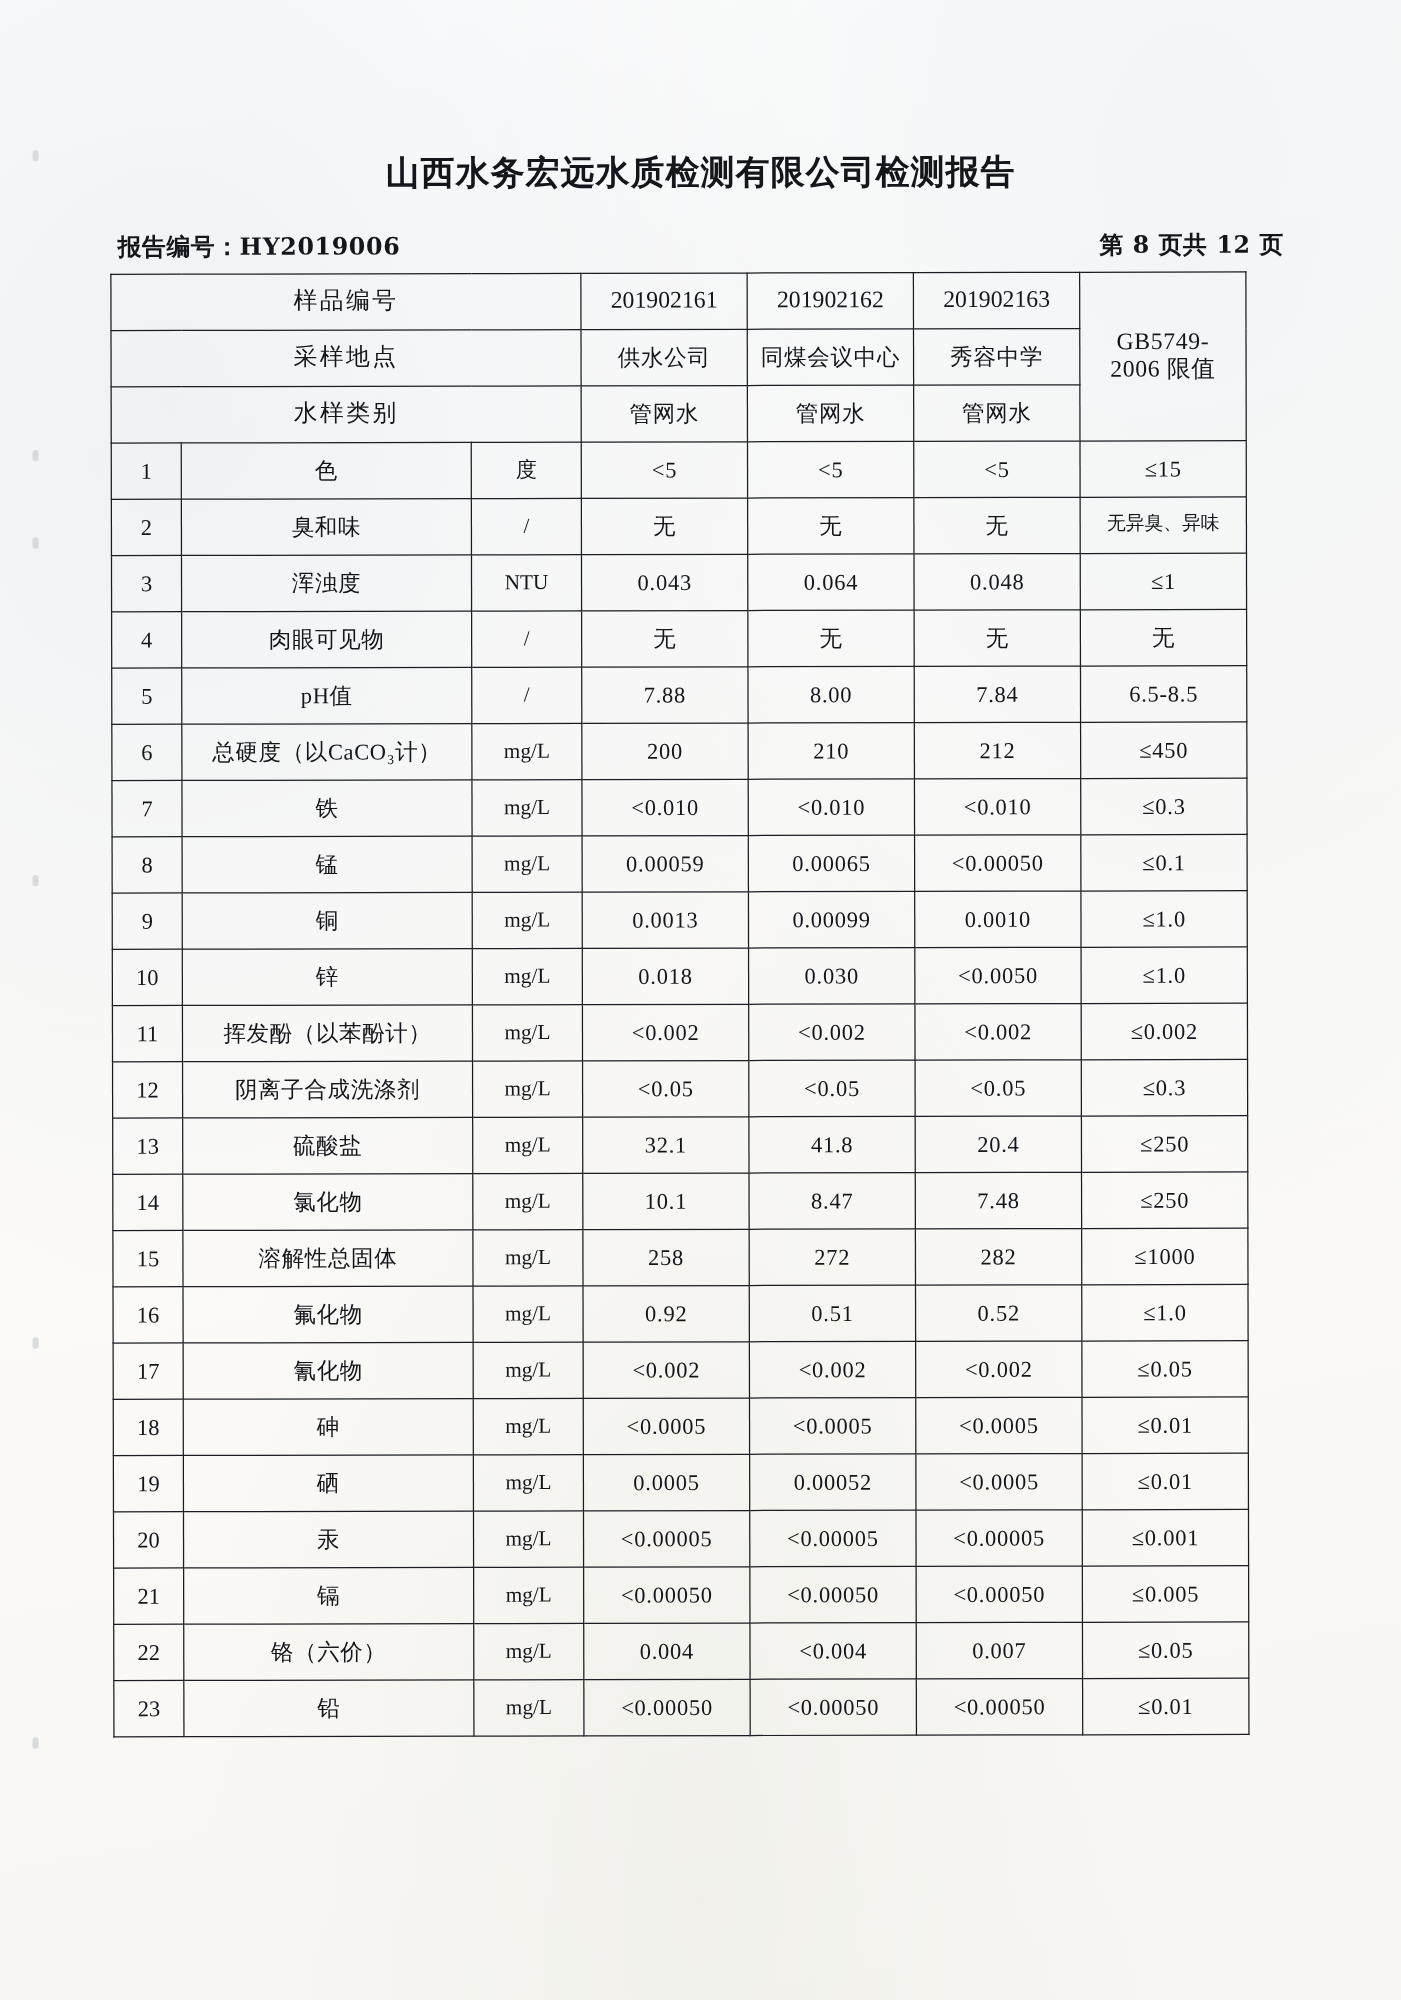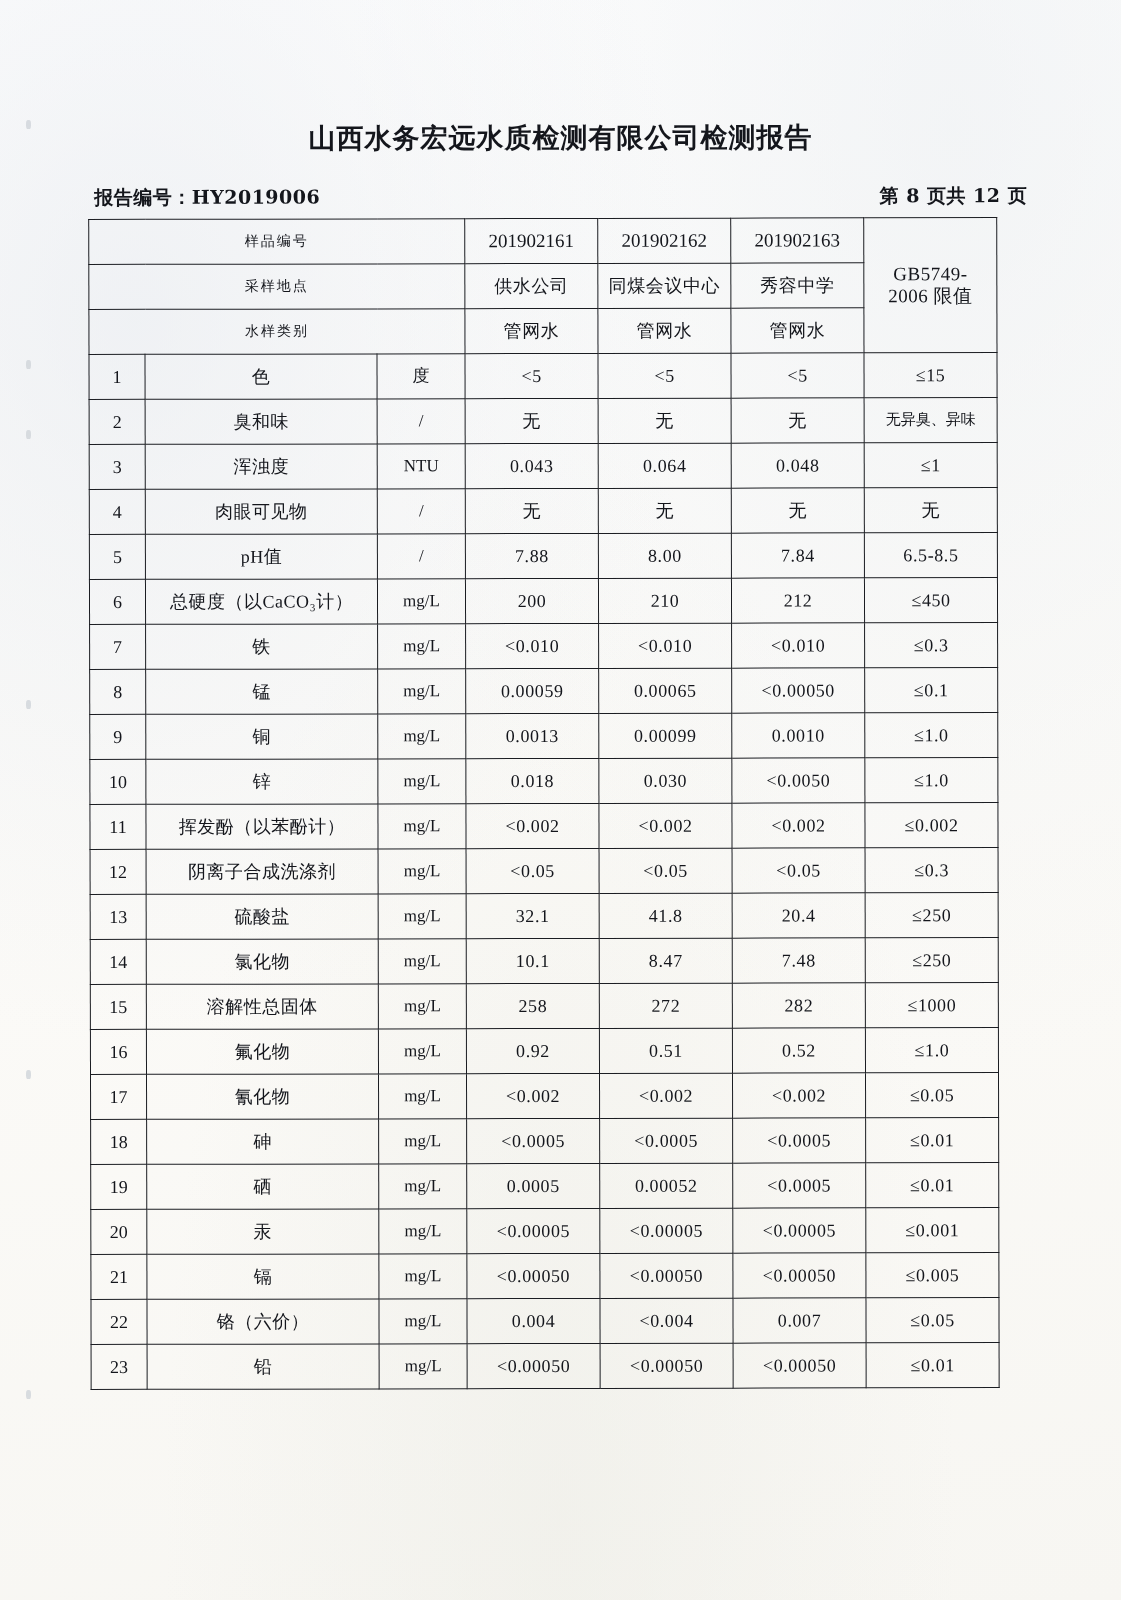--- a/index.html
+++ b/index.html
@@ -69,21 +69,21 @@
   }
   col.c-idx   { width: 56px; }
   col.c-item  { width: 232px; }
   col.c-unit  { width: 88px; }
   col.c-s1    { width: 133px; }
   col.c-s2    { width: 133px; }
   col.c-s3    { width: 133px; }
   col.c-lim   { width: 133px; }
 
   .hdr-label {
-    font-size: 14px;
+    font-size: 19px;
     letter-spacing: 2px;
   }
   .hdr-sample {
     font-size: 19px;
     font-family: "Liberation Serif", serif;
     border-radius: 15px;
   }
   .hdr-limit {
     font-size: 19px;
     line-height: 1.9;

